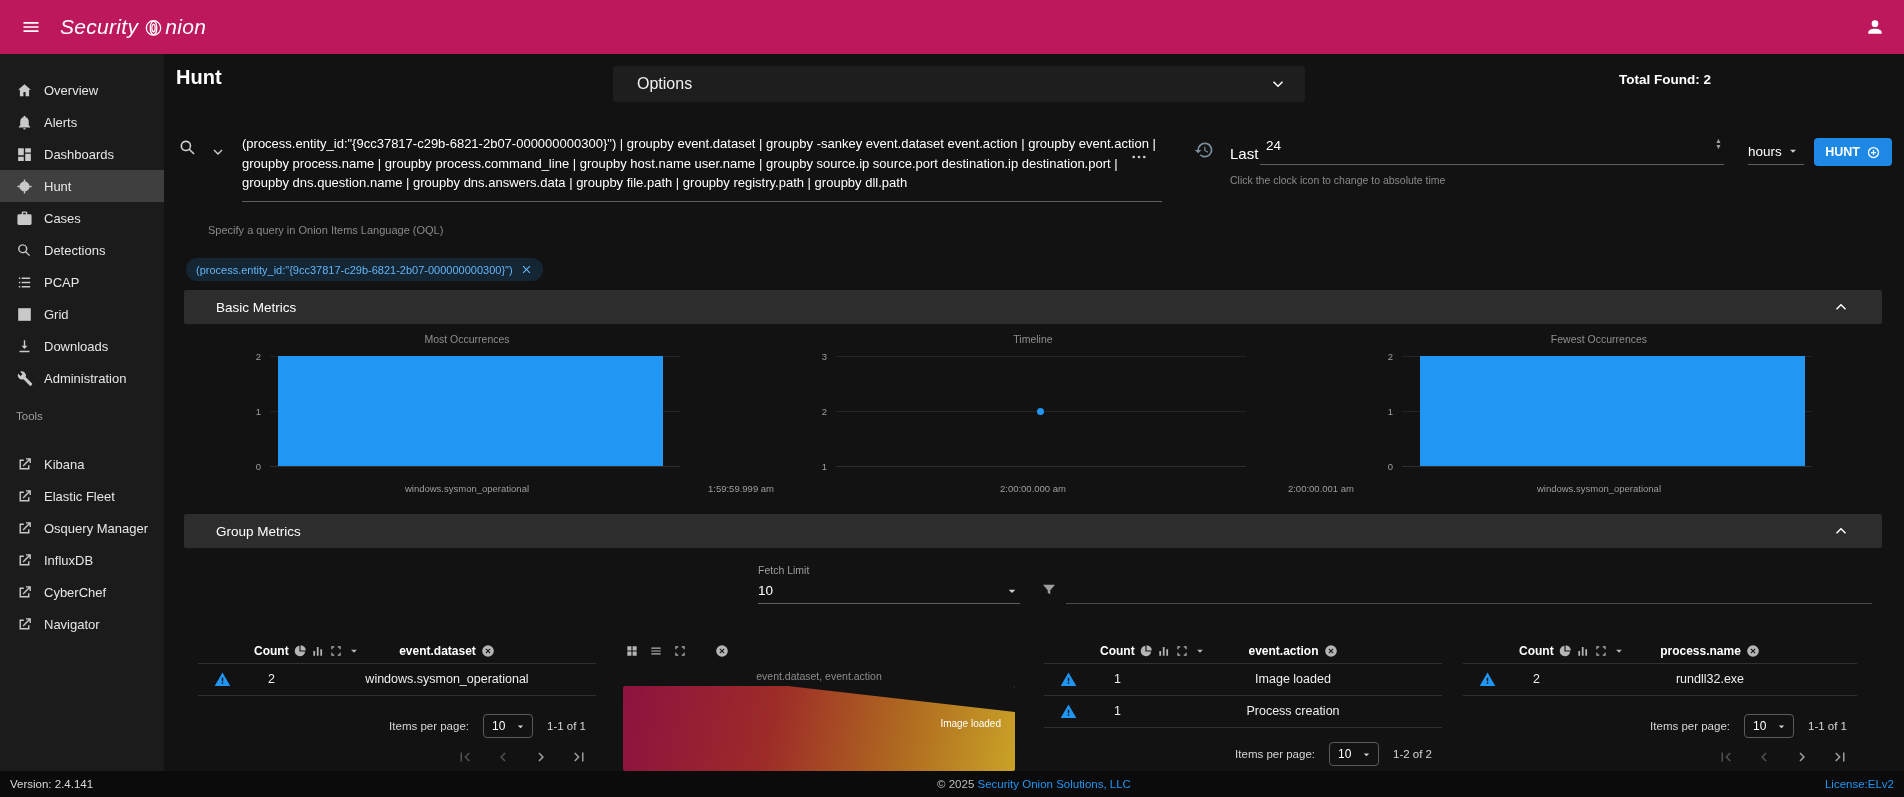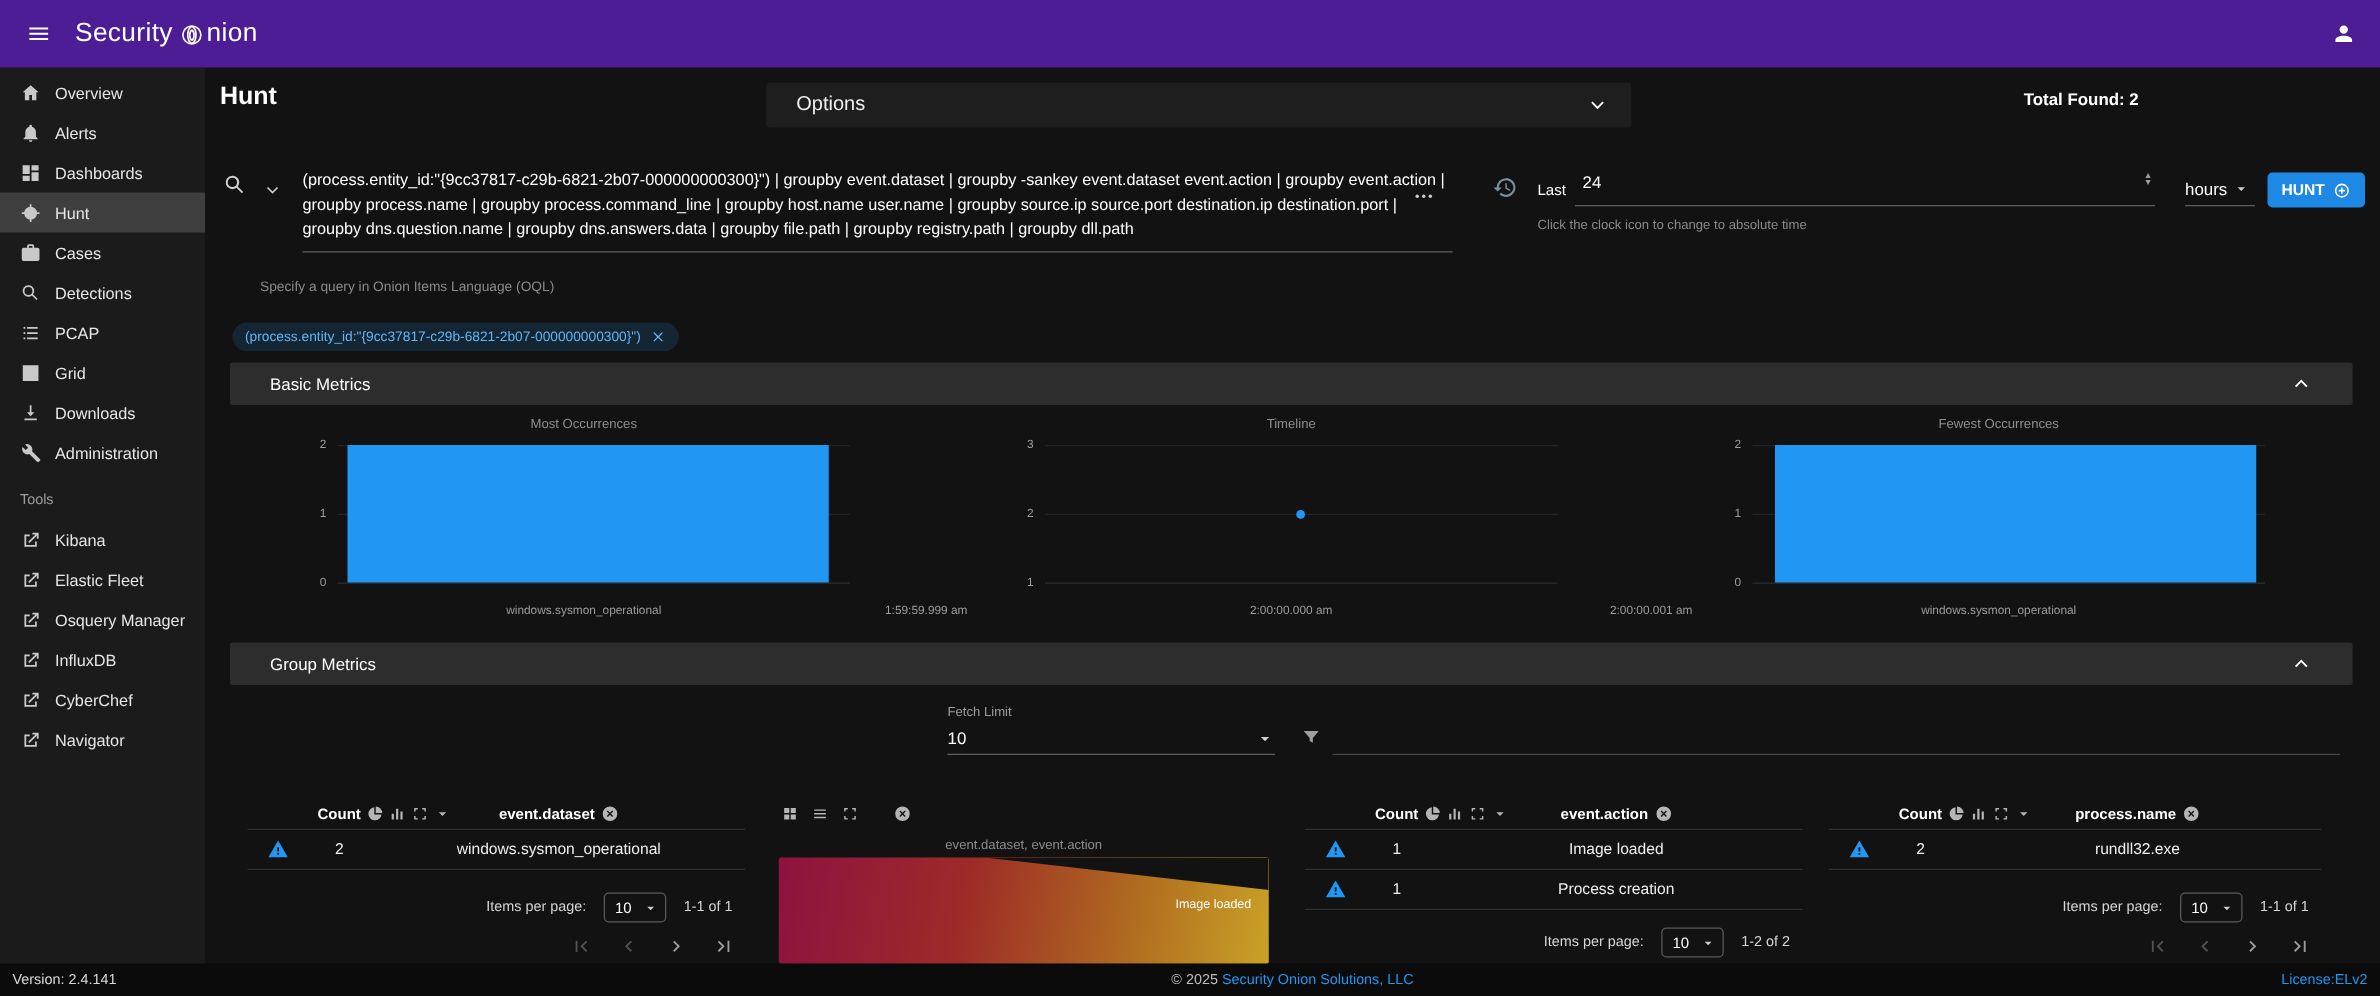--- a/index.html
+++ b/index.html
@@ -1,30 +1,30 @@
 <!DOCTYPE html>
 <html><head>
 <meta charset="utf-8">
 <style>
   * { margin:0; padding:0; box-sizing:border-box; }
   html,body { width:1904px; height:797px; background:#121212; overflow:hidden;
               font-family:"Liberation Sans", sans-serif; color:#e0e0e0; }
 
   
-  .topbar { position:absolute; top:0; left:0; width:1904px; height:54px; background:#4c1d95;
-            display:flex; align-items:center; z-index:5; }
+  .topbar { position:absolute; top:0; left:0; width:1904px; height:54px; background:#be185d;
+            display:flex; align-items:center; z-index:5;font-style:italic; }
   .hamb { margin-left:18px; width:26px; height:26px; display:flex; align-items:center; justify-content:center; cursor:pointer; }
   .logo { margin-left:16px; display:flex; align-items:center; font-size:21px; color:#fff; letter-spacing:.3px; }
   .logo .onion { margin:0 1px 0 5px; }
   .topspacer { flex:1; }
   .user { margin-right:16px; width:26px; height:26px; display:flex; align-items:center; justify-content:center; cursor:pointer; }
 
   
   .sidebar { position:absolute; top:54px; left:0; width:164px; bottom:26px; background:#1b1b1b; }
-  .nav { padding-top:4px; }
+  .nav { padding-top:20px; }
   .nav-item { height:32px; display:flex; align-items:center; gap:11px; padding-left:16px;
               font-size:13px; color:#e6e6e6; cursor:pointer; white-space:nowrap; }
   .nav-item.active { background:#3f3f3f; }
   .nico { width:17px; height:17px; fill:#c9c9c9; flex:0 0 17px; }
   .tools-label { padding:16px 0 6px 16px; font-size:11.5px; color:#9e9e9e; }
 
   
   .main { position:absolute; left:164px; top:54px; right:0; bottom:26px; background:#121212; overflow:hidden; }
   .abs { position:absolute; }
 
@@ -36,21 +36,21 @@
 
   
   .q-search { left:14px; top:84px; cursor:pointer; }
   .q-chev   { left:46px; top:90px; cursor:pointer; }
   .query-text { left:78px; top:80px; width:920px; font-size:13px; line-height:19.5px; color:#fff;
                 border-bottom:1px solid #5f5f5f; padding-bottom:8px; cursor:text; word-break:break-word; }
   .q-dots { left:966px; top:94px; cursor:pointer; }
   .q-hint { left:44px; top:170px; font-size:11px; color:#8a8a8a; }
 
   .t-history { left:1030px; top:86px; cursor:pointer; }
-  .t-last { left:1066px; top:91px; font-size:12px; color:#fff; }
+  .t-last { left:1066px; top:91px; font-size:15px; color:#fff; }
   .time-input { left:1096px; top:84px; width:464px; height:27px; border-bottom:1px solid #5f5f5f;
                 display:flex; font-size:13.5px; color:#fff; padding-left:6px; cursor:text; }
   .spin { margin-left:auto; margin-right:2px; display:flex; flex-direction:column; line-height:6px;
           font-size:7px; color:#9e9e9e; cursor:pointer; }
   .time-hint { left:1066px; top:120px; font-size:10.5px; color:#8a8a8a; }
   .unit-select { left:1584px; top:84px; width:56px; height:27px; border-bottom:1px solid #5f5f5f;
                  display:flex; align-items:center; gap:4px; font-size:13.5px; color:#fff; cursor:pointer; }
   .hunt-btn { left:1650px; top:84px; width:78px; height:28px; background:#1e88e5; border-radius:4px; border:none;
               color:#fff; font-weight:bold; font-size:12.5px; display:flex; align-items:center; justify-content:center;
               gap:6px; cursor:pointer; font-family:"Liberation Sans", sans-serif; }

